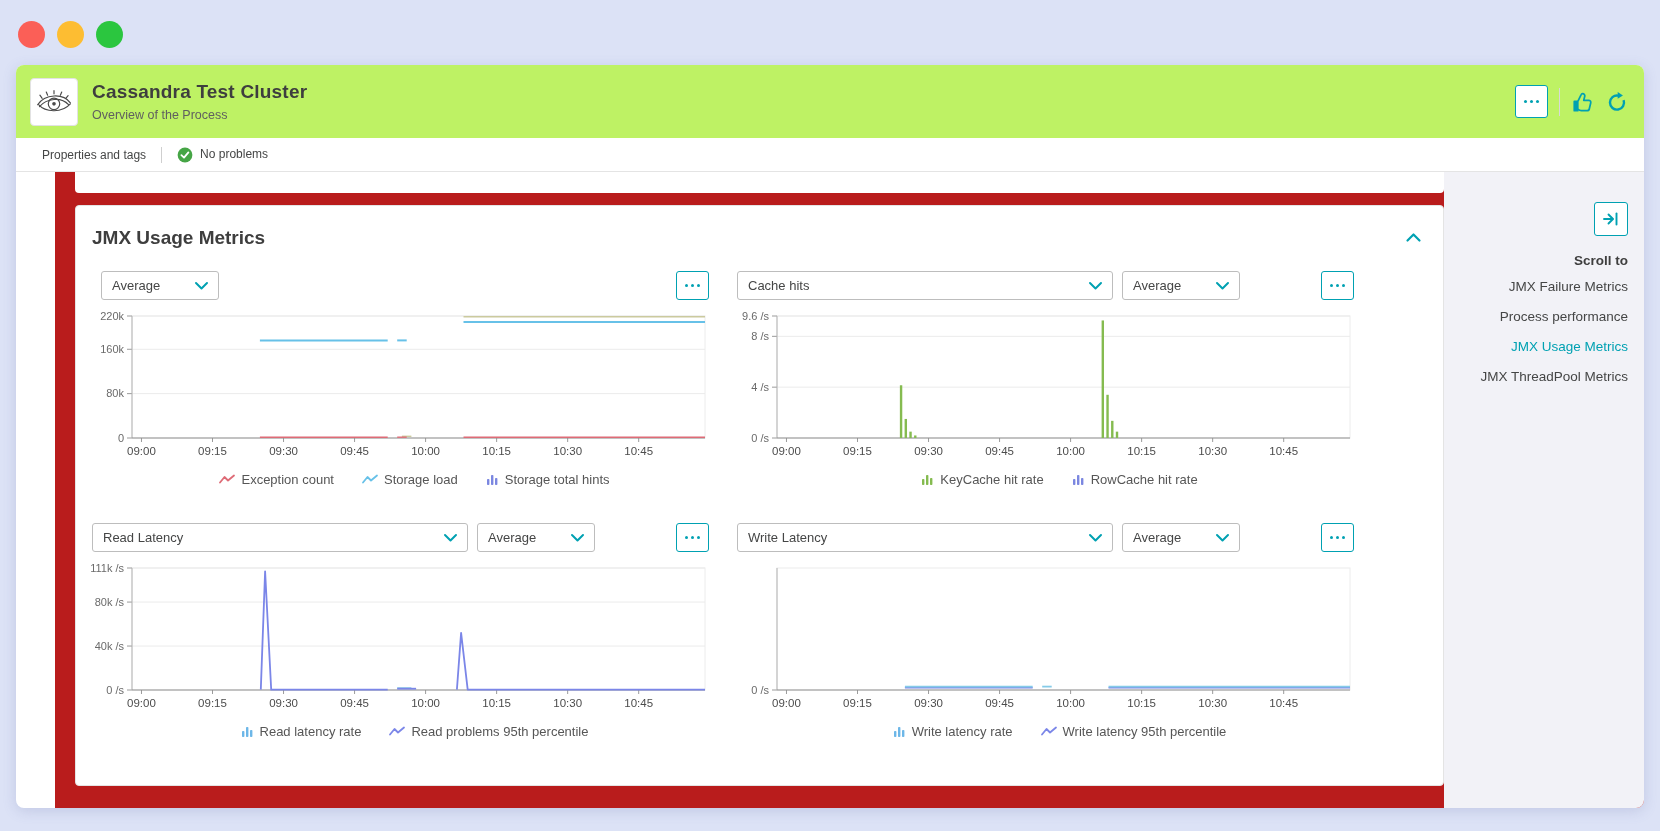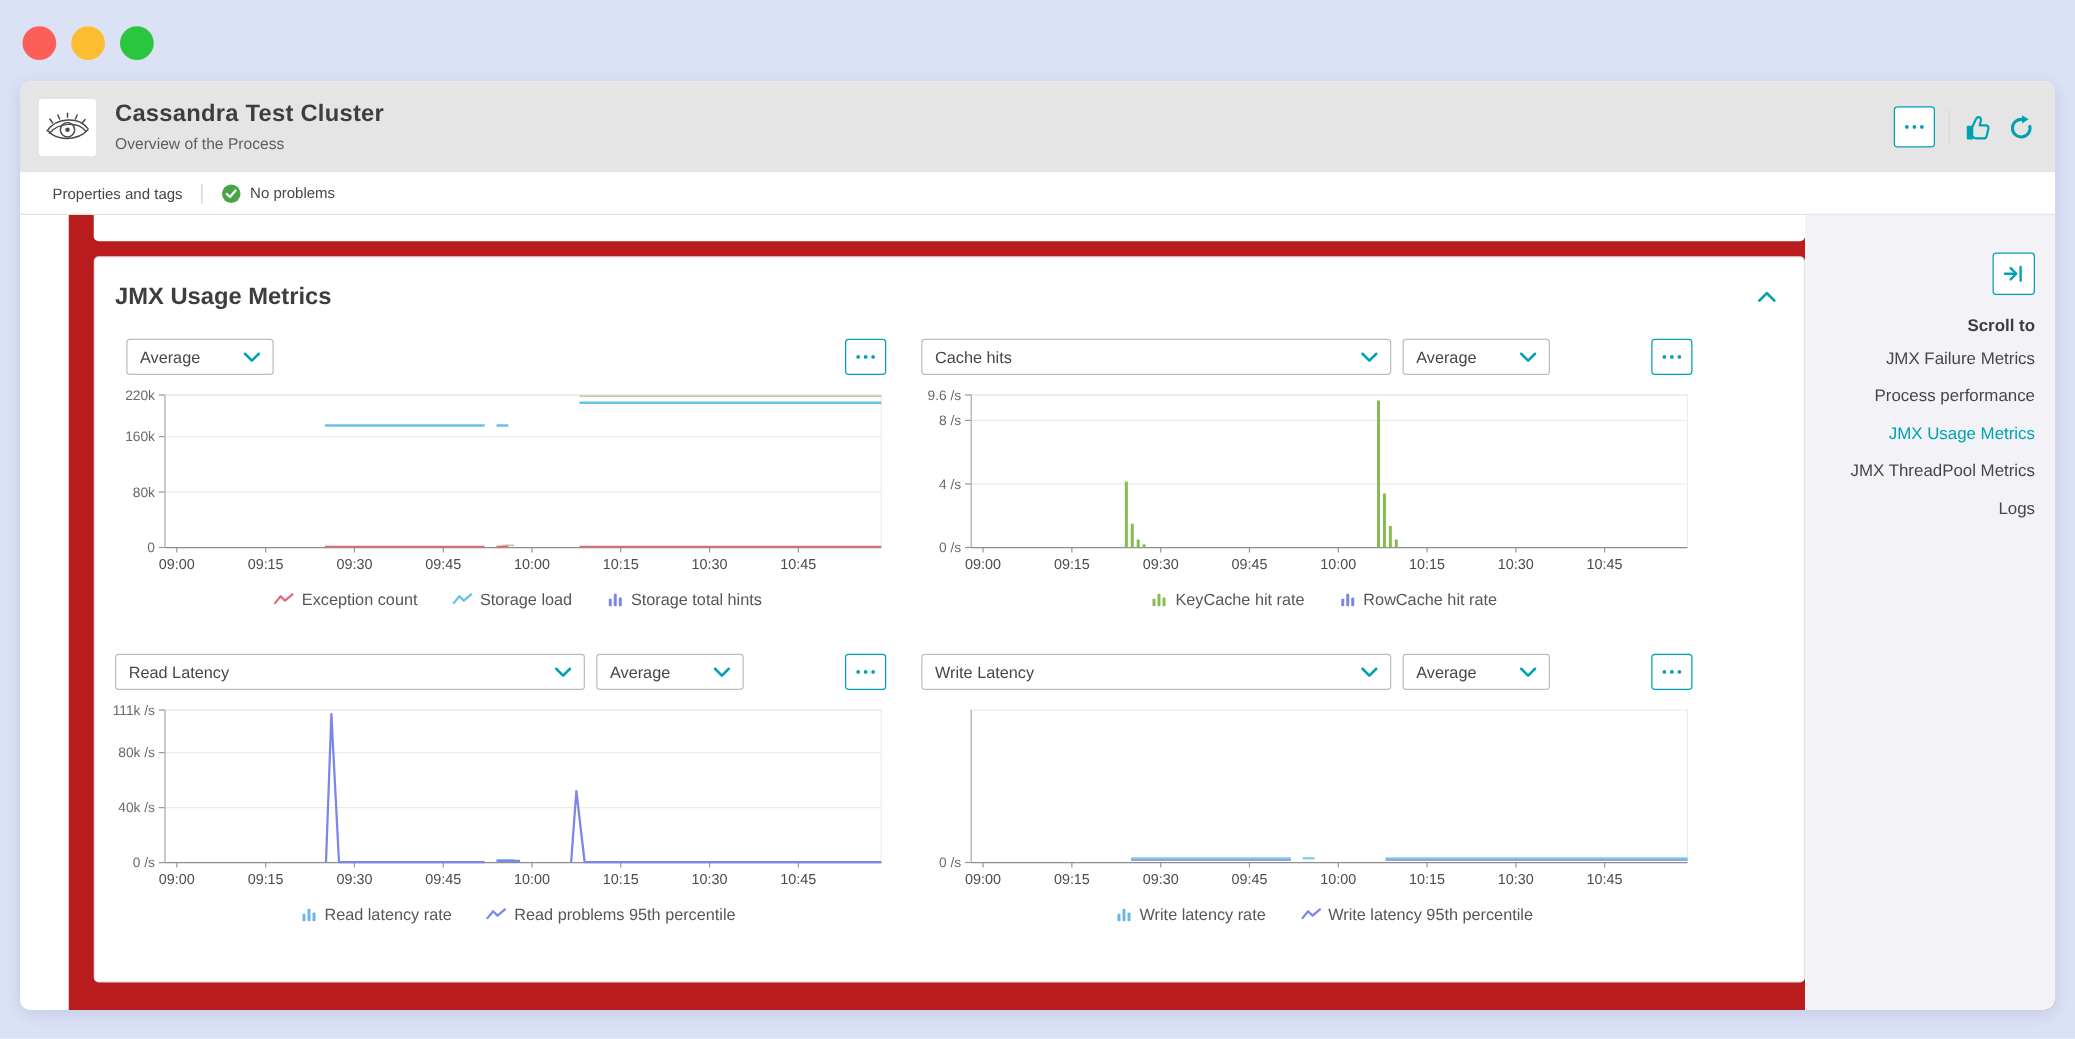--- a/index.html
+++ b/index.html
@@ -8,21 +8,21 @@
   svg { overflow:visible; }
 
   
   .traffic { position:absolute; left:18px; top:21px; display:flex; gap:12px; }
   .light { width:27px; height:27px; border-radius:50%; }
 
   
   .window { position:absolute; left:16px; top:65px; width:1628px; height:743px; background:#ffffff;
             border-radius:8px; box-shadow:0 3px 14px rgba(90,100,160,.20); overflow:hidden; }
 
-  .app-header { height:73px; display:flex; align-items:center; padding:0 14px; background:#e5e5e5; }
+  .app-header { height:73px; display:flex; align-items:center; padding:0 14px; background:#bef264; }
   .logo-box { width:48px; height:48px; border:1px solid #e2e2e2; border-radius:4px; background:#fff;
               display:flex; align-items:center; justify-content:center; }
   .title-wrap { margin-left:14px; }
   .app-title { font-size:19px; font-weight:700; color:#3e3e3e; letter-spacing:.2px; }
   .app-subtitle { font-size:12.5px; color:#5f5f5f; margin-top:5px; }
   .header-actions { margin-left:auto; display:flex; align-items:center; gap:11px; padding-right:2px; }
   .more-btn { width:33px; height:33px; background:#fff; border:1px solid #00a1b2; border-radius:3px;
               display:flex; align-items:center; justify-content:center; gap:2.5px; cursor:pointer; }
   .more-btn i { width:3.5px; height:3.5px; border-radius:50%; background:#00a1b2; }
   .vdivider { width:1px; height:28px; background:#d8d8d8; }
@@ -468,17 +468,16 @@
             <line x1="14.5" y1="3.5" x2="14.5" y2="14.5"></line>
           </g>
         </svg>
       </button>
       <div class="scroll-heading">Scroll to</div>
       <div class="scroll-links">
         <div class="scroll-link">JMX Failure Metrics</div>
         <div class="scroll-link">Process performance</div>
         <div class="scroll-link" style="color: rgb(0, 161, 178);">JMX Usage Metrics</div>
         <div class="scroll-link">JMX ThreadPool Metrics</div>
-        <div class="scroll-link">Logs</div>
       </div>
     </div>
   </div>
 </div>
 
 </body></html>

